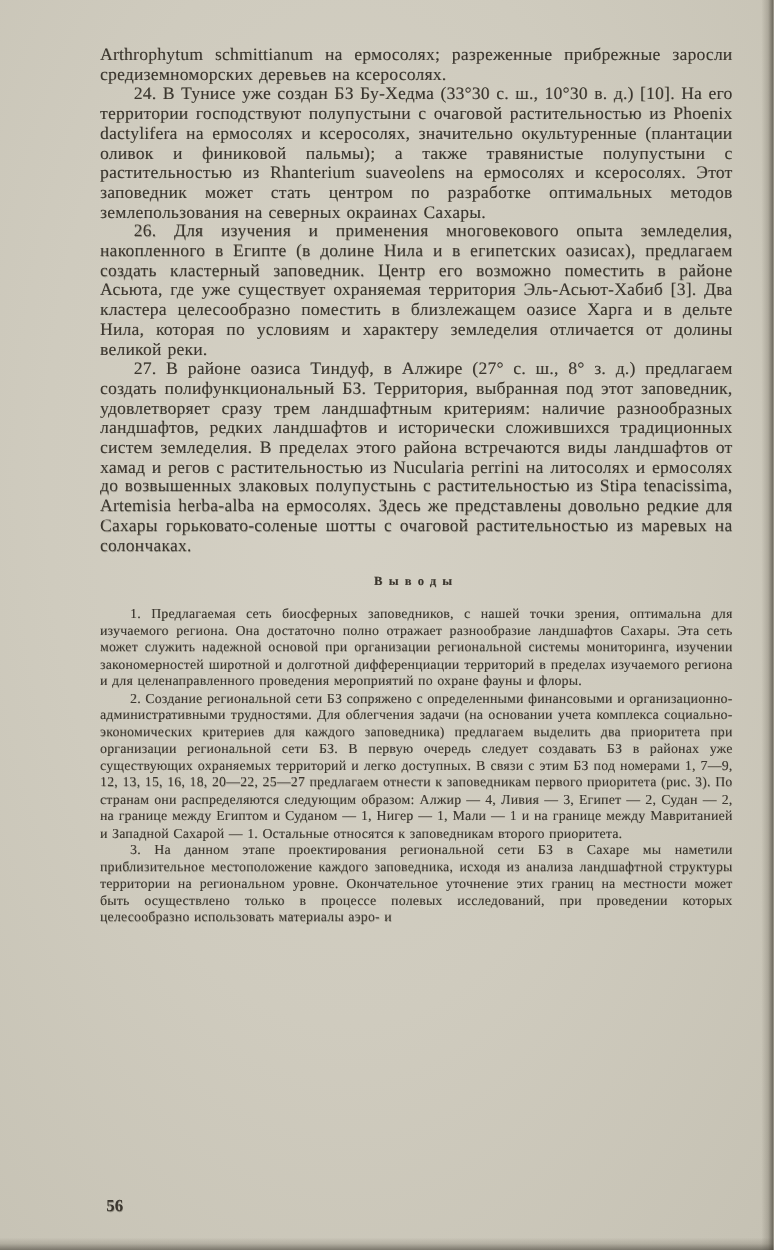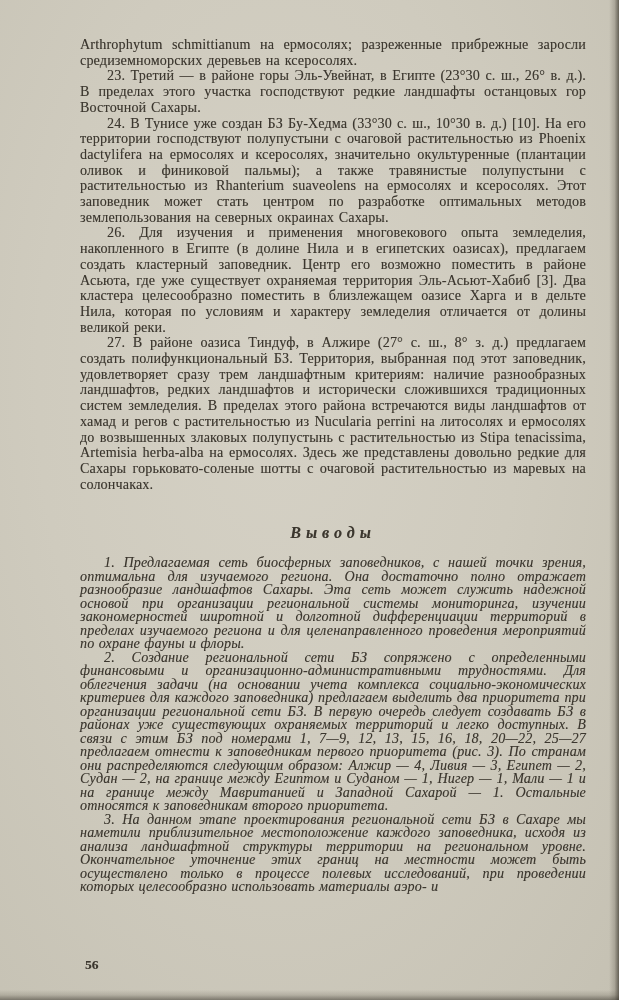--- a/index.html
+++ b/index.html
@@ -19,35 +19,33 @@
     line-height:15.7px;
     text-align:justify;
     text-indent:27px;
     letter-spacing:0.2px;
     word-spacing:1px;
     text-shadow:0.3px 0.3px 0 rgba(59,54,46,0.38);
   }
   .noindent { text-indent:0; }
   .spaced { letter-spacing:3.5px; }
   .heading {
-    margin:32px 0 14px;
+    margin:15px 0 14px;
     text-align:center;
-    font-size:16px;
+    font-size:10px;
     font-weight:bold;
     letter-spacing:5px;
     text-indent:0;
     text-shadow:0.3px 0.3px 0 rgba(59,54,46,0.38);
-    font-style:italic;
   }
   .small {
-    font-size:14px;
+    font-size:11px;
     line-height:13.5px;
     text-indent:24px;
     word-spacing:0.6px;
-    font-style:italic;
   }
   .page-number {
     position:absolute; left:85px; top:957px;
     font-size:13.5px; font-weight:bold;
     text-shadow:0.3px 0.3px 0 rgba(59,54,46,0.38);
   }
   .edge-right {
     position:absolute; top:0; right:0; width:10px; height:100%;
     background:linear-gradient(to right, rgba(86,80,68,0) 0%, rgba(86,80,68,0.25) 55%, rgba(58,54,45,0.7) 100%);
   }
@@ -57,21 +55,20 @@
   }
 </style>
 </head>
 <body>
 
 <div class="scan">
   <div class="text-block">
 
     <p class="para noindent"><span>Arthrophytum schmittianum</span><span> на ермосолях; разреженные прибрежные заросли средиземноморских деревьев на ксеросолях.</span></p>
 
-    <p class="para"><span>23. Третий — в районе горы Эль-Увейнат, в Египте (23°30 с. ш., 26° в. д.). В пределах этого участка господствуют редкие ландшафты останцовых гор Восточной Сахары.</span></p>
 
 
     <p class="para"><span>24. В Тунисе уже создан БЗ Бу-Хедма (33°30 с. ш., 10°30 в. д.) [10]. На его территории господствуют полупустыни с очаговой растительностью из Phoenix dactylifera на ермосолях и ксеросолях, значительно окультуренные (плантации оливок и финиковой пальмы); а также травянистые полупустыни с растительностью из Rhanterium suaveolens на ермосолях и ксеросолях. Этот заповедник может стать центром по разработке оптимальных методов землепользования на северных окраинах Сахары.</span></p>
 
 
     <p class="para"><span>26. Для изучения и применения многовекового опыта земледелия, накопленного в Египте (в долине Нила и в египетских оазисах), предлагаем создать кластерный заповедник. Центр его возможно поместить в районе Асьюта, где уже существует охраняемая территория Эль-Асьют-Хабиб [3]. Два кластера целесообразно поместить в близлежащем оазисе Харга и в дельте Нила, которая по условиям и характеру земледелия отличается от долины великой реки.</span></p>
 
     <p class="para"><span>27. В районе оазиса Тиндуф, в Алжире (27° с. ш., 8° з. д.) предлагаем создать полифункциональный БЗ. Территория, выбранная под этот заповедник, удовлетворяет сразу трем ландшафтным критериям: наличие разнообразных ландшафтов, редких ландшафтов и исторически сложившихся традиционных систем земледелия. В пределах этого района встречаются виды ландшафтов от хамад и регов с растительностью из Nucularia perrini на литосолях и ермосолях до возвышенных злаковых полупустынь с растительностью из Stipa tenacissima, Artemisia herba-alba на ермосолях. Здесь же представлены довольно редкие для Сахары горьковато-соленые шотты с очаговой растительностью из маревых на солончаках.</span></p>
 
     <h2 class="heading">Выводы</h2>

